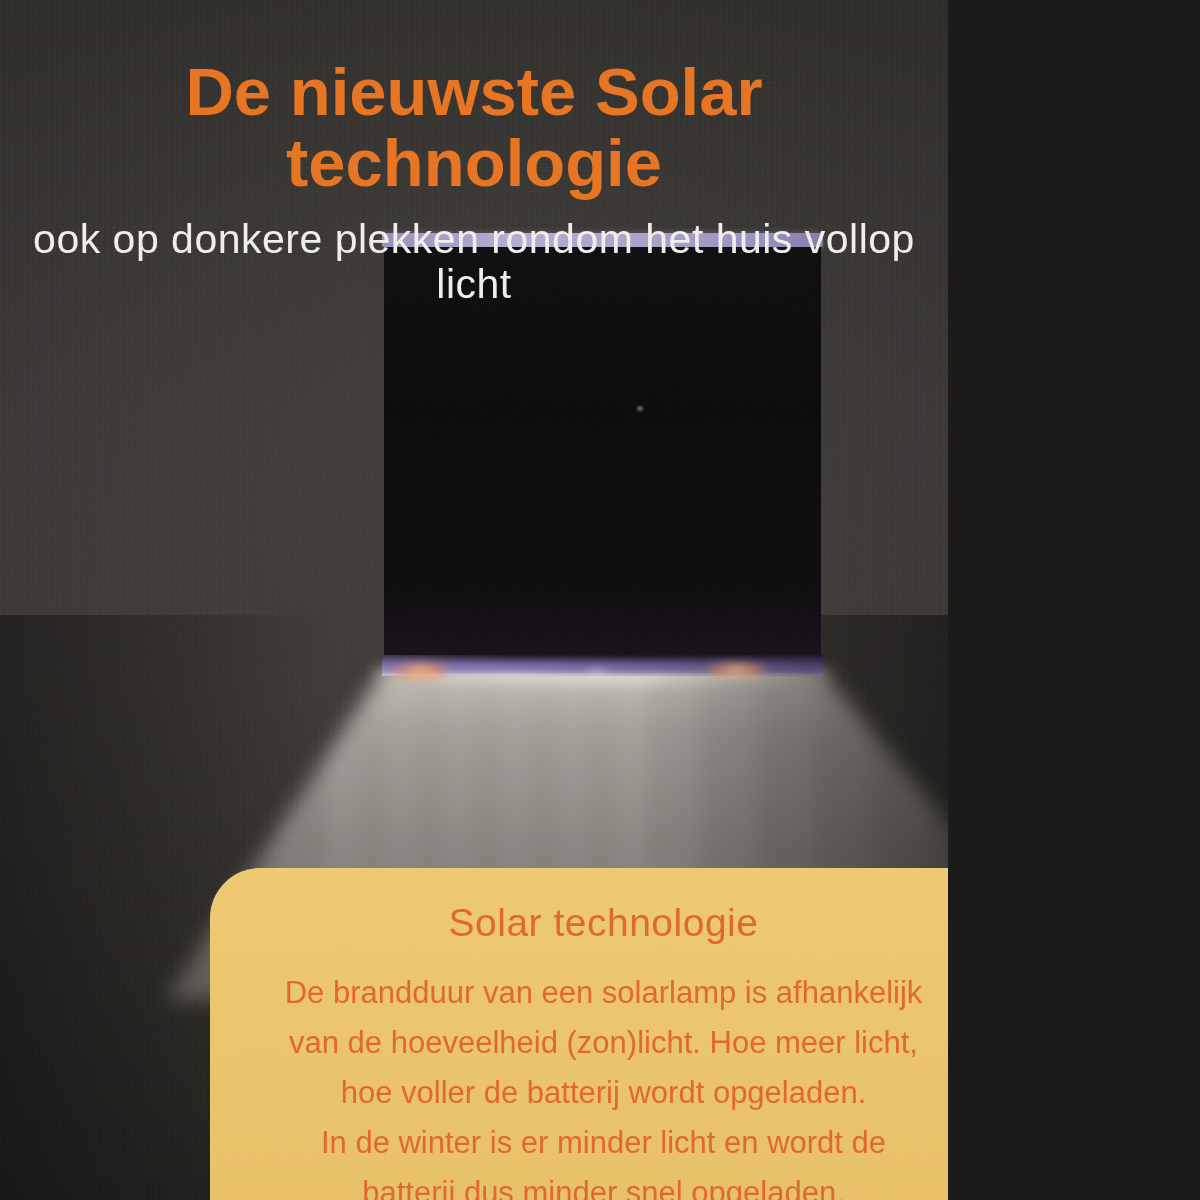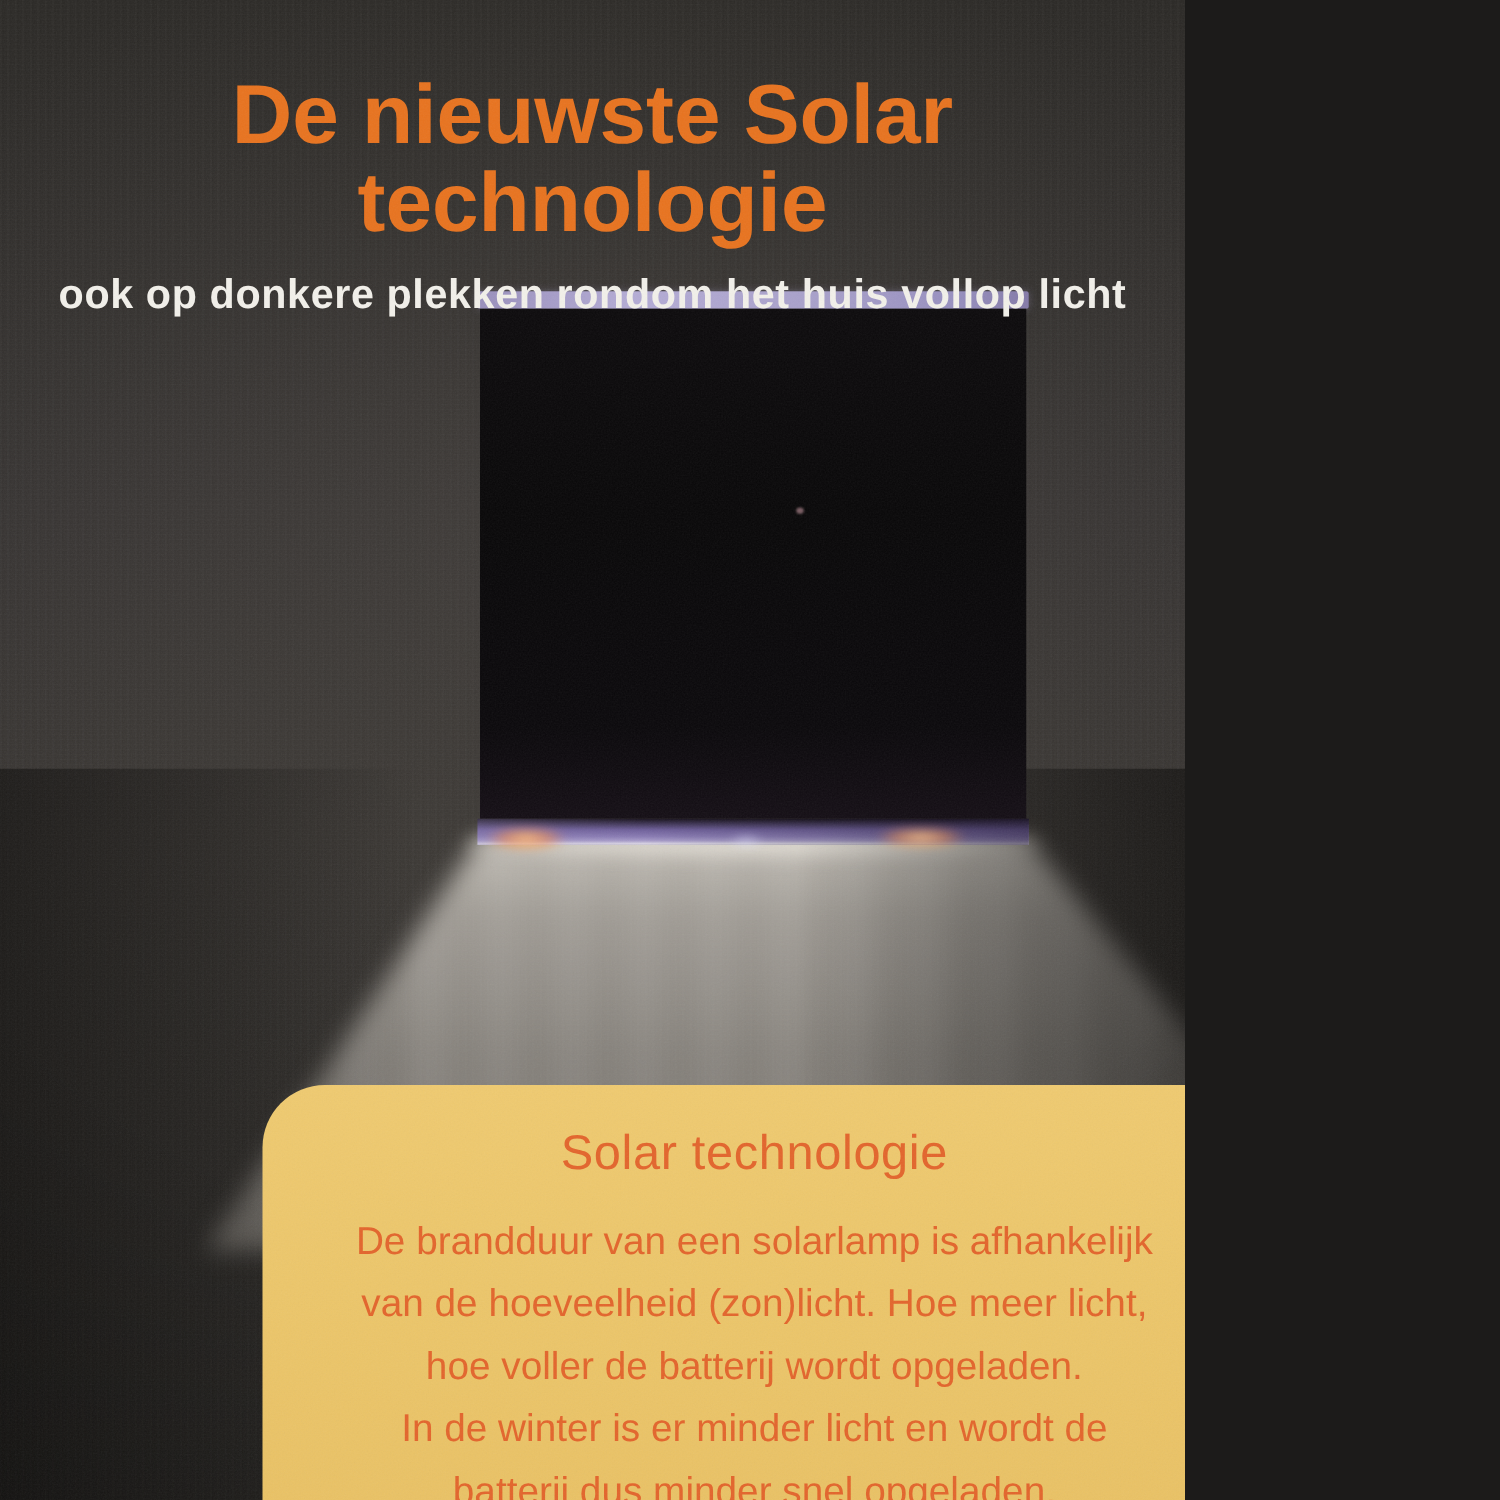--- a/index.html
+++ b/index.html
@@ -74,21 +74,21 @@
     background:radial-gradient(closest-side, rgba(255,205,145,0.9), rgba(255,150,70,0.5) 55%, rgba(255,150,70,0) 100%);}
   .led-3{left:200px;bottom:-2px;width:30px;height:10px;
     background:radial-gradient(closest-side, rgba(225,225,255,0.7), rgba(225,225,255,0) 100%);}
   
   .hero{position:absolute;top:56px;left:0;right:0;text-align:center;}
   .hero h1{
     margin:0;font-size:67px;line-height:1.06;font-weight:700;letter-spacing:0px;
     color:var(--accent-orange,#e8731f);
   }
   .hero .sub{
-    margin:19px 0 0;font-size:33px;line-height:1.1;font-weight:700;letter-spacing:0.5px;
+    margin:19px 0 0;font-size:41px;line-height:1.1;font-weight:400;letter-spacing:0.5px;
     color:var(--subtitle-white,#f2f0ea);
   }
   
   .card{
     position:absolute;left:210px;top:868px;width:787px;height:360px;
     border-radius:50px 50px 0 0;text-align:center;
     background:linear-gradient(180deg,#efca70 0%, var(--card-background,#ecc66a) 45%, #e9c164 100%);
   }
   .card h2{
     margin:33px 0 0;font-size:39px;font-weight:400;letter-spacing:0.5px;

